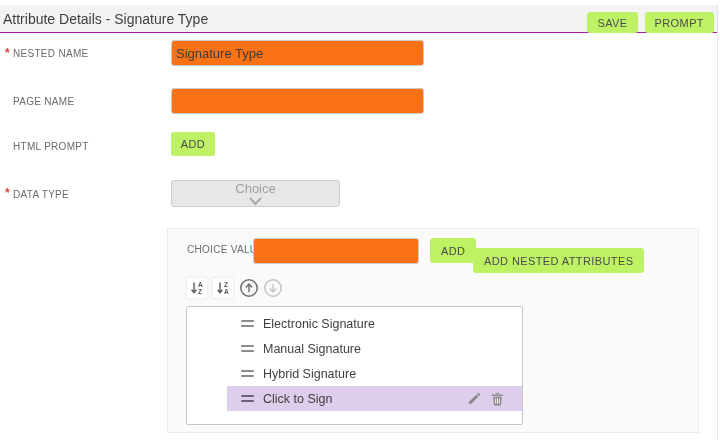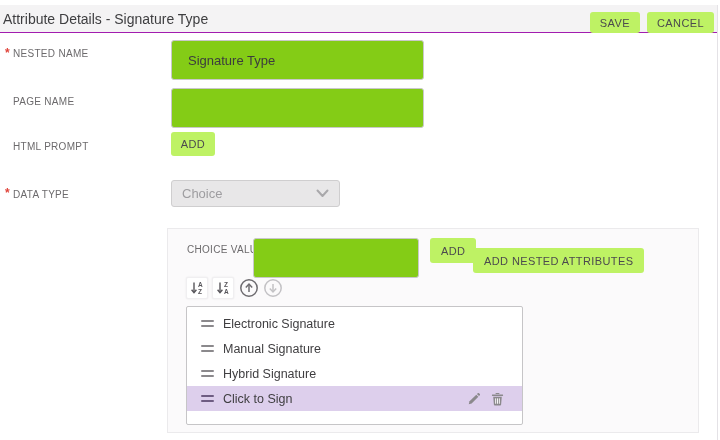--- a/index.html
+++ b/index.html
@@ -17,68 +17,68 @@
     font-size:11px; letter-spacing:.4px; cursor:pointer;
     font-family:"Liberation Sans","DejaVu Sans",sans-serif; }
   .header-bar .btn { height:21px; padding:0 10px; margin-top:8px; }
   .btn-save { margin-right:7px; }
   .btn-cancel { margin-right:3px; }
 
   
   .field-label { position:absolute; font-size:10px; letter-spacing:.3px; color:#6c6a6c; }
   .req { position:absolute; color:#e0443a; font-size:12px; font-weight:bold; }
 
-  .text-input { position:absolute; height:40px; border:1px solid #c9c8ca; border-radius:3px;
-    background:#84cc16; font-size:13px; color:#3c3c3e; padding:0 16px; outline:none;
+  .text-input { position:absolute; height:26px; border:1px solid #c9c8ca; border-radius:3px;
+    background:#f97316; font-size:13px; color:#3c3c3e; padding:0 4px; outline:none;
     font-family:"Liberation Sans","DejaVu Sans",sans-serif; }
 
   .add-prompt-btn { position:absolute; left:171px; top:132px; width:44px; height:24px; }
 
   .select-box { position:absolute; left:171px; top:180px; width:169px; height:27px;
     background:#e8e7e8; border:1px solid #cfcecf; border-radius:3px;
-    display:flex; align-items:center; padding:0 10px; cursor:default; }
+    display:flex; align-items:center; padding:0 10px; cursor:default;flex-direction:column; }
   .select-box .select-value { font-size:13px; color:#9e9da0; flex:1; }
 
   
   .choice-section { position:absolute; left:167px; top:228px; width:532px; height:205px;
     background:#fbfafb; border:1px solid #ebeaec; }
   .cv-label { position:absolute; left:19px; top:15px; font-size:10px; letter-spacing:.3px; color:#6c6a6c; }
   .cv-input { left:85px; top:9px; width:166px; }
   .cv-add-btn { position:absolute; left:262px; top:9px; height:25px; padding:0 11px; }
   .cv-add-nested-btn { position:absolute; left:305px; top:19px; height:25px; padding:0 11px; }
 
   .icon-tile { position:absolute; top:48px; width:22px; height:22px; background:#fff;
     border:1px solid #f0eff1; box-shadow:0 0 2px rgba(0,0,0,.08); border-radius:2px;
     display:flex; align-items:center; justify-content:center; cursor:pointer; }
   .tile-asc { left:18px; } .tile-desc { left:44px; }
   .circle-btn { position:absolute; top:49px; width:20px; height:20px; background:transparent;
     border:none; display:flex; align-items:center; justify-content:center; cursor:pointer; padding:0; }
   .circle-up { left:71px; } .circle-down { left:95px; }
 
   .choice-list { position:absolute; left:18px; top:77px; width:337px; height:119px;
-    background:#fff; border:1px solid #c6c5c7; border-radius:2px; padding-top:4px; overflow:hidden; }
+    background:#fff; border:1px solid #c6c5c7; border-radius:2px; padding-top:4px; overflow:hidden;padding-left:40px; }
   .choice-row { position:relative; height:25px; display:flex; align-items:center; cursor:pointer; }
   .choice-row .row-label { font-size:12.5px; color:#3f3e40; margin-left:36px; }
   .choice-row.selected { background:#ddcfec; }
   .drag-handle { position:absolute; left:14px; top:50%; margin-top:-4px; width:13px; height:8px; cursor:grab; }
   .drag-handle i { display:block; height:2px; border-radius:1px; background:#8b898c; margin-bottom:3px; }
   .choice-row.selected .drag-handle i { background:#6e5c82; }
   .row-actions { position:absolute; right:18px; top:0; height:100%; display:flex; align-items:center; gap:10px; }
   .icon-btn { background:none; border:none; padding:0; cursor:pointer; display:flex; align-items:center; }
 </style>
 </head>
 <body>
 
 <div class="page">
   <div class="page-right-edge"></div>
 
   <div class="header-bar">
     <div class="page-title">Attribute Details - Signature Type</div>
     <button class="btn btn-save">SAVE</button>
-    <button class="btn btn-cancel">CANCEL</button>
+    <button class="btn btn-cancel">PROMPT</button>
   </div>
 
   <span class="req" style="left:5px; top:46px;">*</span>
   <span class="field-label" style="left:13px; top:48px;">NESTED NAME</span>
   <input class="text-input" style="left: 171px; top: 40px; width: 253px;" type="text" value="Signature Type">
 
   <span class="field-label" style="left:13px; top:96px;">PAGE NAME</span>
   <input class="text-input" style="left: 171px; top: 88px; width: 253px;" type="text" value="">
 
   <span class="field-label" style="left:13px; top:141px;">HTML PROMPT</span>

